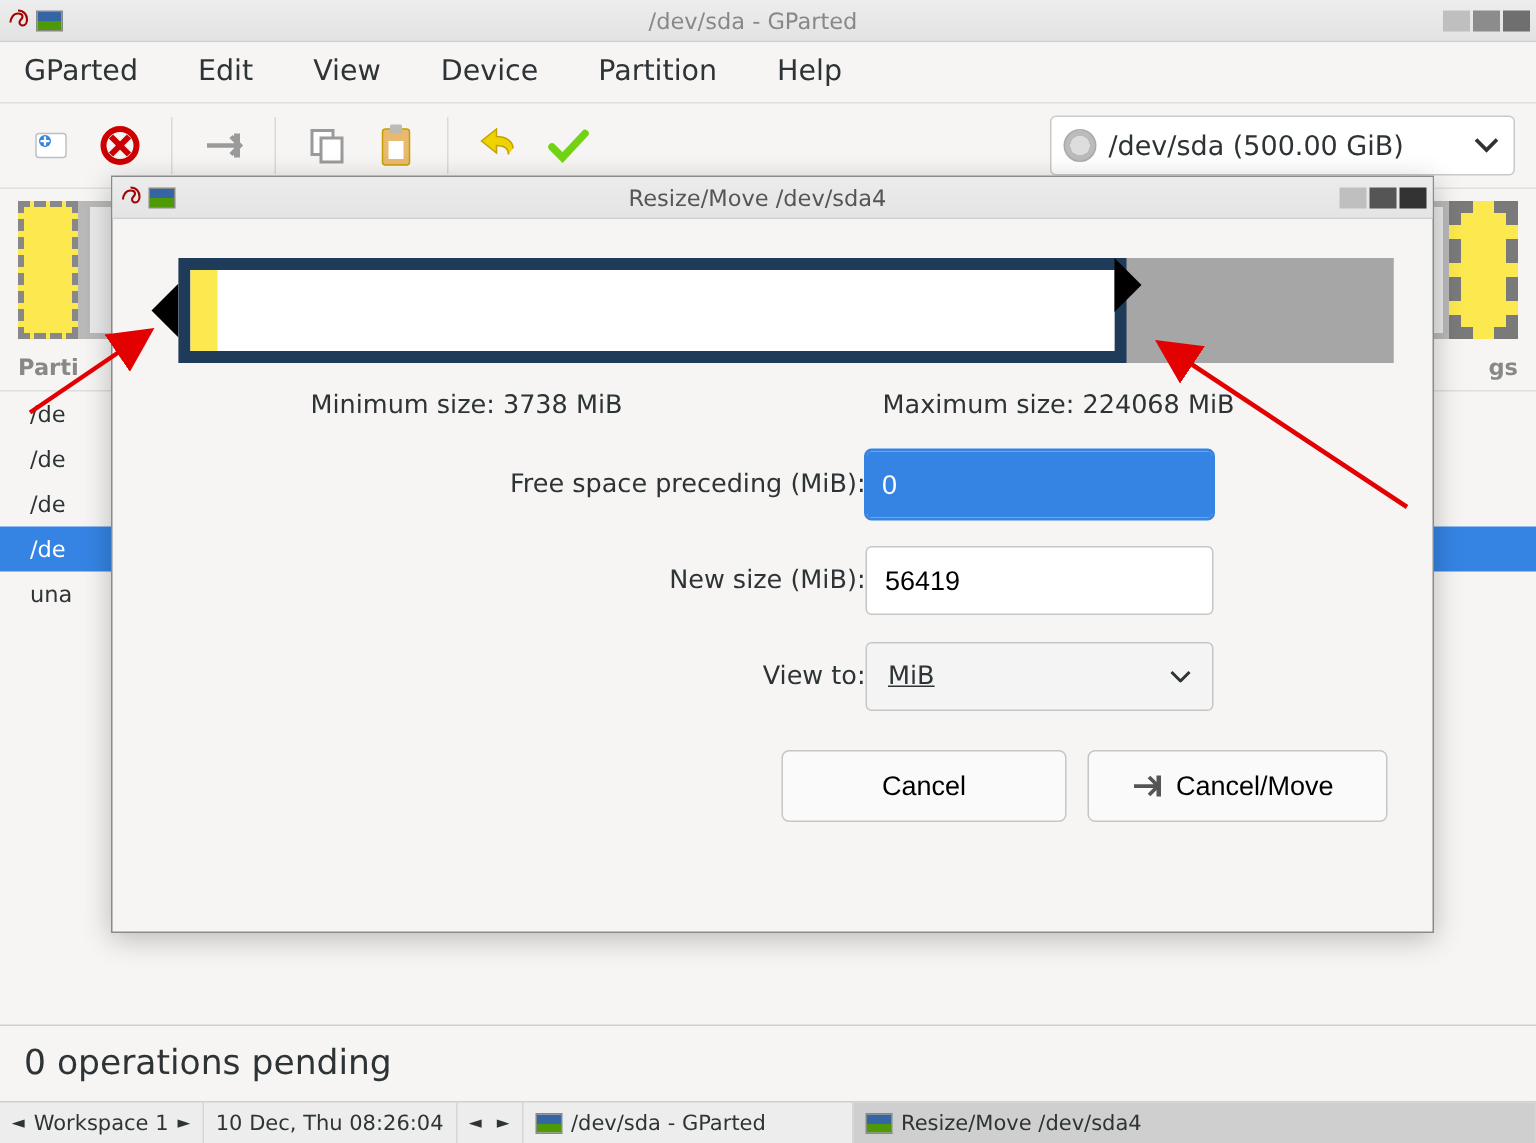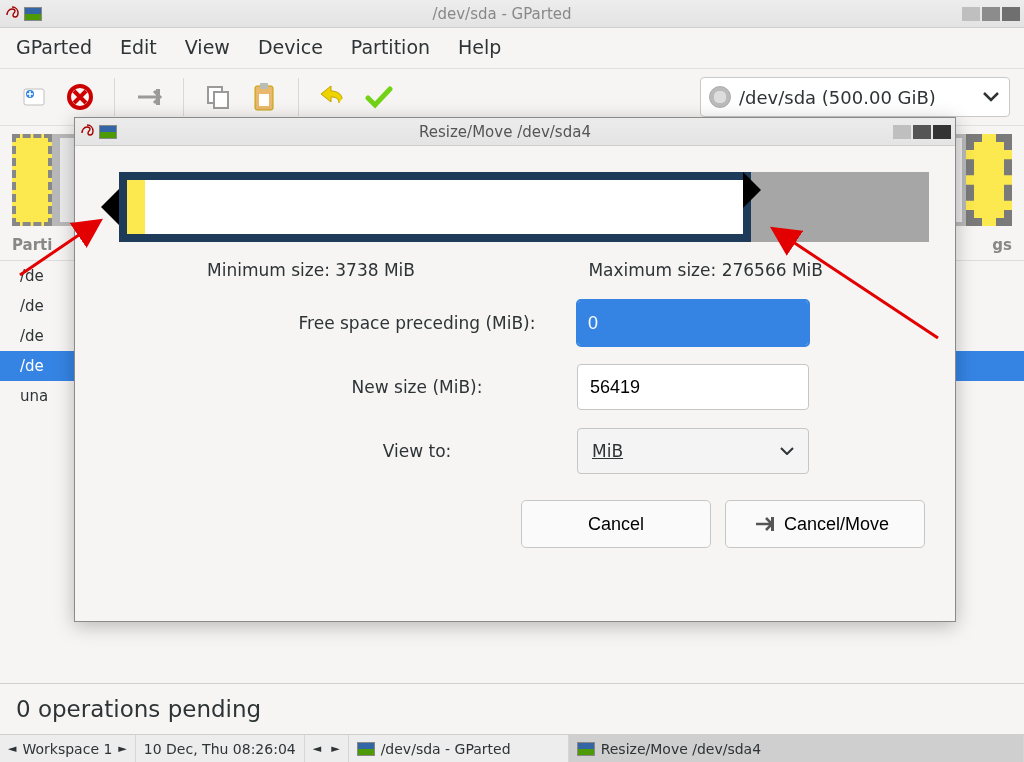--- a/index.html
+++ b/index.html
@@ -7,21 +7,21 @@
   .window { width:1024px; height:762px; display:flex; flex-direction:column;}
   
   .titlebar { height:28px; background:linear-gradient(#ededed,#e3e3e3); border-bottom:1px solid #cfcfcf; display:flex; align-items:center; position:relative;}
   .titlebar .title { flex:1; text-align:center; color:#888;}
   .titlebar .left  { display:flex; align-items:center; gap:4px; padding-left:4px;}
   .titlebar .right { display:flex; gap:2px; padding-right:4px;}
   .titlebar .sq { width:18px; height:14px; background:#8c8c8c; }
   .debian-swirl { width:16px; height:16px; display:inline-block; }
   .app-icon     { width:18px; height:14px; display:inline-block; background:linear-gradient(#3465a4 50%,#4e9a06 0); border:1px solid #888;}
   
-  .menubar { display:flex; gap:28px; padding:8px 16px 10px 16px; font-size:19px;}
+  .menubar { display:flex; gap:40px; padding:8px 16px 10px 16px; font-size:19px;}
   .menubar span { cursor:default; }
   
   .toolbar { height:58px; display:flex; align-items:center; padding:0 14px; gap:6px; border-top:1px solid #e0e0e0; border-bottom:1px solid #e0e0e0;}
   .toolbar .sep { width:1px; height:38px; background:#d9d9d9; margin:0 8px;}
   .tool-btn { width:40px; height:40px; display:flex; align-items:center; justify-content:center;}
   .toolbar .spacer { flex:1; }
   .device-sel { height:40px; min-width:310px; border:1px solid #c9c9c9; border-radius:4px; background:#fff; display:flex; align-items:center; padding:0 10px 0 8px; gap:8px;}
   .device-sel .disk-icon { width:22px; height:22px; background:radial-gradient(circle at 50% 50%,#ddd 45%,#bbb 46%); border-radius:50%; border:1px solid #aaa;}
   .device-sel .caret { margin-left:auto; }
   
@@ -48,21 +48,21 @@
   .viz-wrap .bar { flex:1; height:70px; background:#a6a6a6; position:relative; display:flex;}
   .viz-wrap .used { background:#1f3b5a; border:8px solid #1f3b5a; height:100%; }
   .viz-wrap .used-inner { background:#fff; width:100%; height:100%; display:flex;}
   .viz-wrap .used-inner .yellowbit { width:18px; background:#fce94f;}
   .viz-wrap .free { flex:1; background:#a6a6a6;}
   .viz-wrap .grip-l,.viz-wrap .grip-r { width:0;height:0; border-top:18px solid transparent; border-bottom:18px solid transparent;}
   .viz-wrap .grip-l { border-right:18px solid #000;}
   .viz-wrap .grip-r { border-left:18px solid #000; margin-left:-8px; z-index:2;}
   .minmax { display:flex; justify-content:space-between; padding:4px 110px 4px 110px; font-size:17px; margin-top:10px;}
   .form   { display:grid; grid-template-columns:320px 232px; column-gap:0; row-gap:18px; padding:16px 0 0 160px; align-items:center; font-size:17px;}
-  .form label { text-align:center;}
+  .form label { text-align:right;}
   .spin { display:flex; height:46px; border:1px solid #c6c6c6; border-radius:4px; background:#fff; overflow:hidden;}
   .spin.focus { outline:2px solid #3584e4; outline-offset:-1px;}
   .spin input { border:0; flex:1; padding:0 12px; font-size:18px; outline:none; background:transparent;}
   .spin input.sel { background:#3584e4; color:#fff;}
   .combo { height:46px; border:1px solid #c6c6c6; border-radius:4px; background:#f4f4f4; display:flex; align-items:center; padding:0 14px; justify-content:space-between;text-decoration:underline;}
   .btnrow { display:flex; gap:14px; justify-content:flex-end; margin-top:26px; padding-right:8px;}
   .btn { height:48px; border:1px solid #c6c6c6; border-radius:5px; background:#fafafa; padding:0 28px; font-size:18px; display:flex; align-items:center; gap:8px; cursor:pointer;}
   
   .arrow { position:absolute; pointer-events:none; }
   svg { display:block; }
@@ -230,21 +230,21 @@
               <div class="yellowbit"></div>
             </div>
         </div>
         <div class="grip-r"></div>
         <div class="free"></div>
       </div>
     </div>
 
     <div class="minmax">
       <span>Minimum size: 3738 MiB</span>
-      <span>Maximum size: 276566 MiB</span>
+      <span>Maximum size: 224068 MiB</span>
     </div>
 
     <div class="form">
       <label>Free space preceding (MiB):</label>
       <div class="spin focus">
         <input class="sel" style="flex: 0 0 20px; padding: 0px 4px 0px 10px;" value="0">
         <div style="flex:1"></div>
 
       </div>
 

